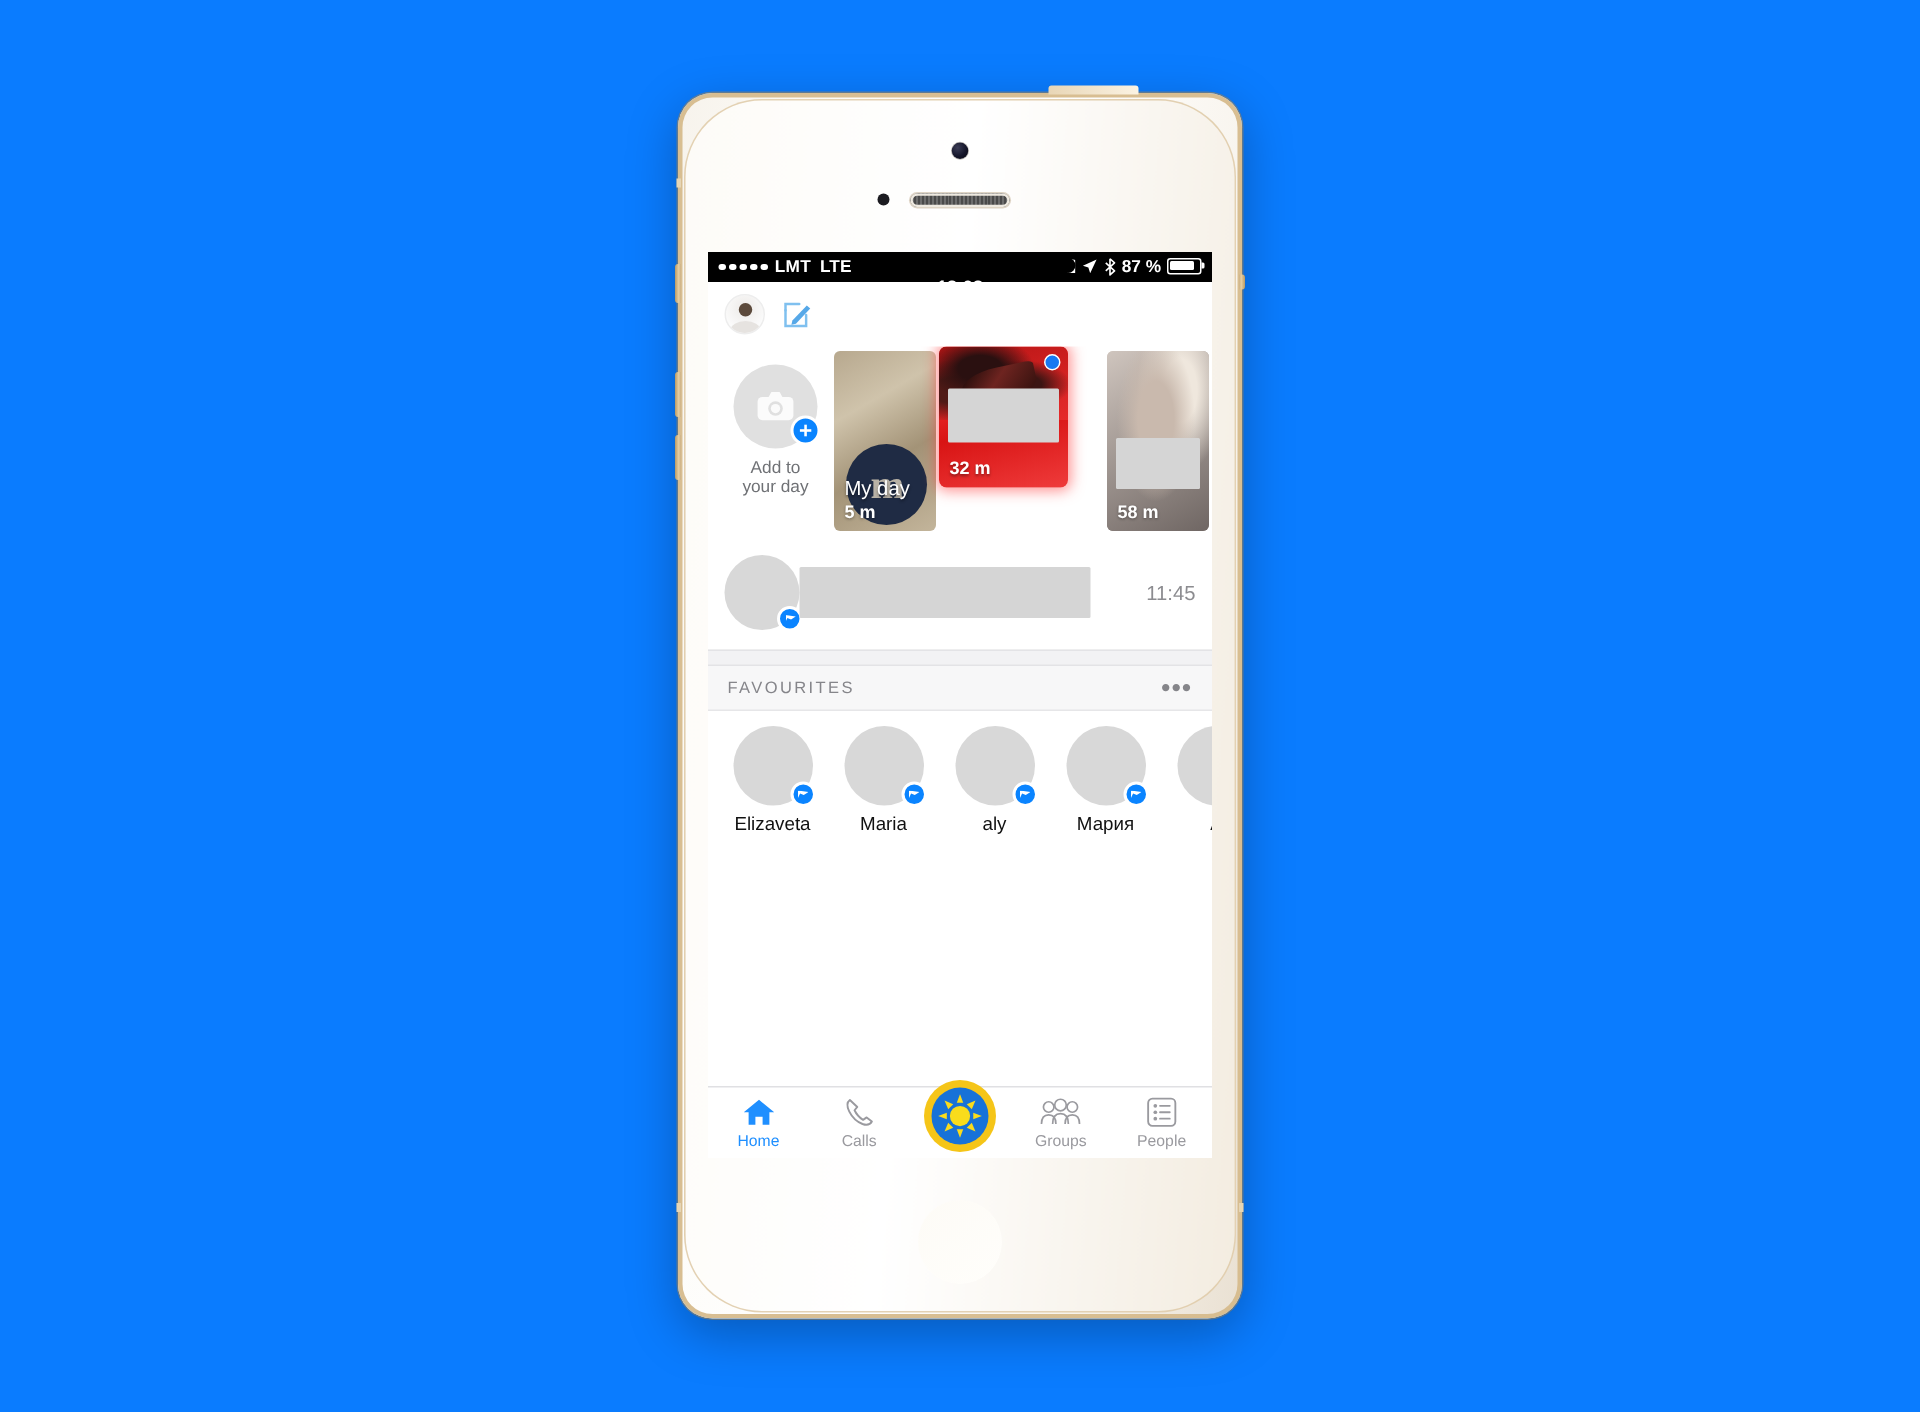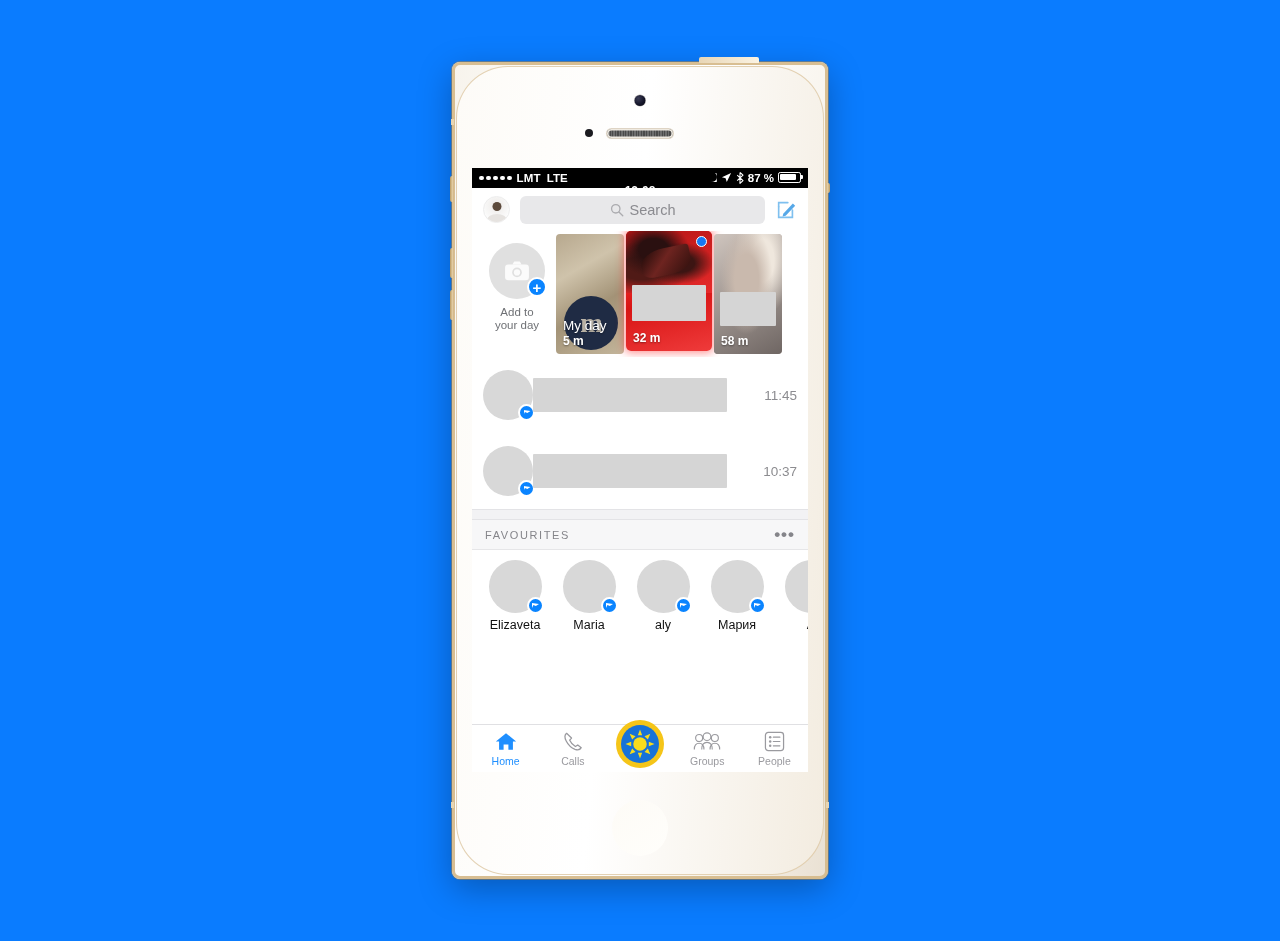--- a/index.html
+++ b/index.html
@@ -16,21 +16,21 @@
     position: relative;
   }
 
   
   .phone {
     position: absolute;
     left: 452px;
     top: 62px;
     width: 376px;
     height: 817px;
-    border-radius: 8px;
+    border-radius: 23px;
     background: linear-gradient(100deg, #f7f3ec 0%, #fdfcf9 22%, #ffffff 50%, #f6f1e8 82%, #e9e0d2 100%);
     box-shadow: 0 0 0 1px rgba(160,130,80,.55),
                 inset 0 0 0 3px rgba(214,186,140,.95),
                 0 10px 34px rgba(0,0,0,.28);
   }
   .phone-inner-bezel {
     position: absolute;
     inset: 4px;
     border-radius: 52px;
     background: linear-gradient(95deg, #fdfbf7, #ffffff 45%, #f3ece0);
@@ -253,21 +253,21 @@
   .story-card {
     width: 68px; height: 120px;
     flex: 0 0 auto;
     border-radius: 4px;
     position: relative;
     overflow: hidden;
     margin-top: 3px;
   }
   .story-card.unread {
     margin-top: 0;
-    height: 120px;
+    height: 94px;
     width: 86px;
     border-radius: 5px;
     box-shadow: 0 0 9px 2px rgba(255,60,60,.55);
   }
   .sc-myday {
     background: linear-gradient(150deg, #b7a88e 0%, #cfc3ab 30%, #a39377 60%, #c3b59b 100%);
   }
   .sc-myday .logo-circle {
     position: absolute;
     left: 8px; bottom: 4px;
@@ -296,20 +296,21 @@
   .sc-red .art::after {
     content:"";
     position:absolute; left:18%; top:28%;
     width:58%; height:44%;
     background: linear-gradient(135deg, #2c0f0d 10%, #6e2420 45%, #3a1310 90%);
     border-radius: 50% 10% 45% 25%;
     transform: rotate(-12deg);
   }
   .sc-gray {
     background: linear-gradient(155deg, #d9cfc9 0%, #a79c97 35%, #7b716e 70%, #b5aca6 100%);
+    margin-left: 24px;
   }
   .sc-gray .art {
     position:absolute; inset:0;
     background:
       radial-gradient(ellipse at 48% 38%, #c9b9ad 0 24%, transparent 52%),
       radial-gradient(ellipse at 72% 22%, #efe7dd 0 16%, transparent 42%),
       linear-gradient(150deg, #cfc5be, #6f6663);
   }
   .redaction {
     position: absolute;
@@ -537,27 +538,20 @@
         </svg>
         <span class="sb-pct">87 %</span>
         <span class="battery">
             <i></i>
           </span>
       </div>
     </div>
 
     <div class="app-header">
       <div class="me-avatar"></div>
-      <div class="search-box">
-        <svg class="search-ico" width="14" height="14" viewBox="0 0 16 16">
-          <circle cx="6.6" cy="6.6" r="4.8" stroke="#8b8b90" stroke-width="1.5" fill="none"></circle>
-          <line x1="10.2" y1="10.2" x2="14.6" y2="14.6" stroke="#8b8b90" stroke-width="1.5" stroke-linecap="round"></line>
-        </svg>
-        <span>Search</span>
-      </div>
       <div class="compose-btn">
         <svg width="22" height="22" viewBox="0 0 24 24">
           <path d="M4 8.5 V20 H19 V12" stroke="#7fc0ef" stroke-width="1.8" fill="none" stroke-linecap="round"></path>
           <path d="M4 8.5 V4 H14" stroke="#7fc0ef" stroke-width="1.8" fill="none" stroke-linecap="round"></path>
           <path d="M9 16 L19.5 5 L22 7.3 L11.6 18.3 L8.3 19 Z" fill="#56a8e8"></path>
         </svg>
       </div>
     </div>
 
     <div class="stories">
@@ -604,31 +598,20 @@
           <div class="msgr-badge"></div>
         </div>
         <div class="chat-body">
           <div class="chat-redact"></div>
         </div>
         <div class="chat-meta">
           <span class="chat-time">11:45</span>
         </div>
       </div>
 
-      <div class="chat-row">
-        <div class="chat-avatar">
-          <div class="msgr-badge"></div>
-        </div>
-        <div class="chat-body">
-          <div class="chat-redact"></div>
-        </div>
-        <div class="chat-meta">
-          <span class="chat-time">10:37</span>
-        </div>
-      </div>
 
 
     </div>
 
     <div class="list-divider"></div>
 
     <div class="fav-header">
       <span class="fav-title">FAVOURITES</span>
       <span class="fav-more">•••</span>
     </div>

